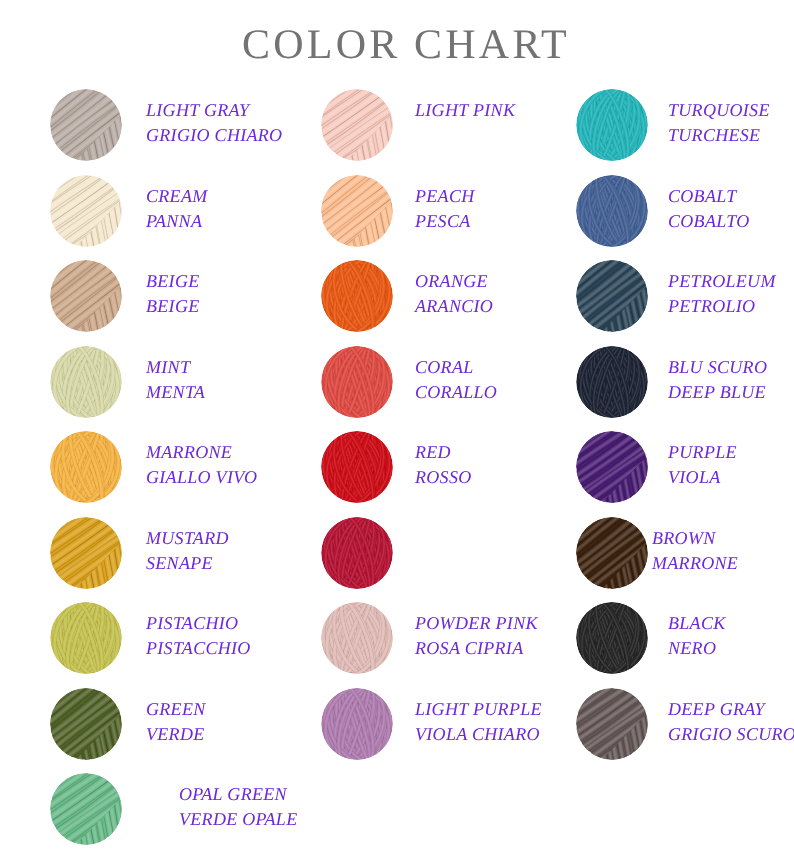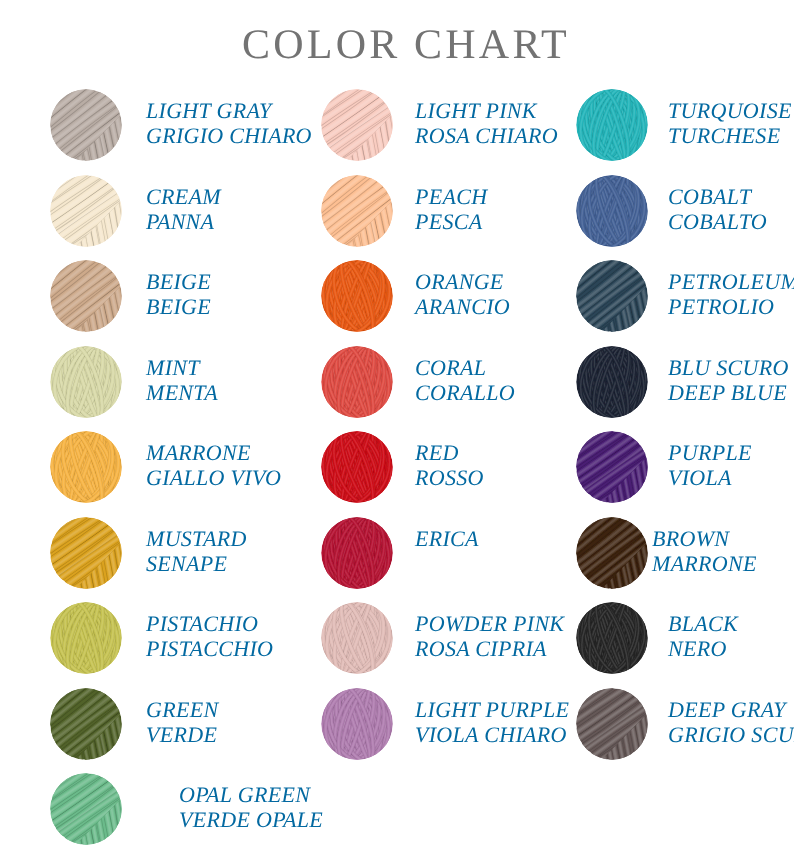--- a/index.html
+++ b/index.html
@@ -7,21 +7,21 @@
   body{width:794px;height:864px;background:#fff;overflow:hidden;
        font-family:"Liberation Serif","DejaVu Serif",serif;
        -webkit-font-smoothing:antialiased;text-rendering:geometricPrecision;}
   .page{position:relative;width:768px;height:864px;padding-left:44px;}
   .title{position:absolute;left:9px;top:22px;width:794px;text-align:center;
     font-size:42px;line-height:46px;color:#737373;letter-spacing:3.2px;font-weight:400;
     margin:0;font-style:normal;}
   .grid{position:absolute;left:0;top:0;width:794px;height:864px;}
   .swatch{position:absolute;}
   .ball{position:absolute;left:-2px;top:-2px;width:76px;height:76px;display:block;}
-  .label{position:absolute;top:9px;color:#0369a1;font-style:italic;font-size:22px;
+  .label{position:absolute;top:9px;color:#6d28d9;font-style:italic;font-size:18px;
          line-height:25.2px;white-space:nowrap;letter-spacing:.3px;}
   .label-en,.label-it{display:block;}
   
   .d1,.d2{stroke:#000;fill:none;stroke-linecap:round;stroke-opacity:.155}
   .e1,.e2{stroke:currentColor;fill:none;stroke-linecap:round}
   .b1,.b2{stroke:#fff;fill:none;stroke-linecap:round;stroke-opacity:.115}
   .f1,.f2{stroke:#fff;fill:none;stroke-linecap:round;stroke-opacity:.085}
   
   .s3{stroke:#000;stroke-opacity:.13;stroke-width:6.0;fill:none;stroke-linecap:round}
   .b3{stroke:currentColor;stroke-width:4.9;fill:none;stroke-linecap:round}
@@ -696,21 +696,20 @@
       <span class="label-en">OPAL GREEN</span>
       <span class="label-it">VERDE OPALE</span>
     </div>
   </div>
   <div class="swatch" style="left: 321px; top: 89px; color: rgb(249, 204, 192);">
     <svg class="ball" viewBox="-2.78 -2.78 105.56 105.56">
           <use href="#t-diagB"></use>
         </svg>
     <div class="label" style="left: 94px;">
       <span class="label-en">LIGHT PINK</span>
-      <span class="label-it">ROSA CHIARO</span>
     </div>
   </div>
   <div class="swatch" style="left: 321px; top: 174.5px; color: rgb(253, 191, 146);">
     <svg class="ball" viewBox="-2.78 -2.78 105.56 105.56">
           <use href="#t-diagA"></use>
         </svg>
     <div class="label" style="left: 94px;">
       <span class="label-en">PEACH</span>
       <span class="label-it">PESCA</span>
     </div>
@@ -740,21 +739,20 @@
     <div class="label" style="left: 94px;">
       <span class="label-en">RED</span>
       <span class="label-it">ROSSO</span>
     </div>
   </div>
   <div class="swatch" style="left: 321px; top: 516.5px; color: rgb(182, 19, 51);">
     <svg class="ball" viewBox="-2.78 -2.78 105.56 105.56">
           <use href="#t-crossA"></use>
         </svg>
     <div class="label" style="left: 94px;">
-      <span class="label-it">ERICA</span>
     </div>
   </div>
   <div class="swatch" style="left: 321px; top: 602px; color: rgb(226, 189, 184);">
     <svg class="ball" viewBox="-2.78 -2.78 105.56 105.56">
           <use href="#t-crossB"></use>
         </svg>
     <div class="label" style="left: 94px;">
       <span class="label-en">POWDER PINK</span>
       <span class="label-it">ROSA CIPRIA</span>
     </div>

